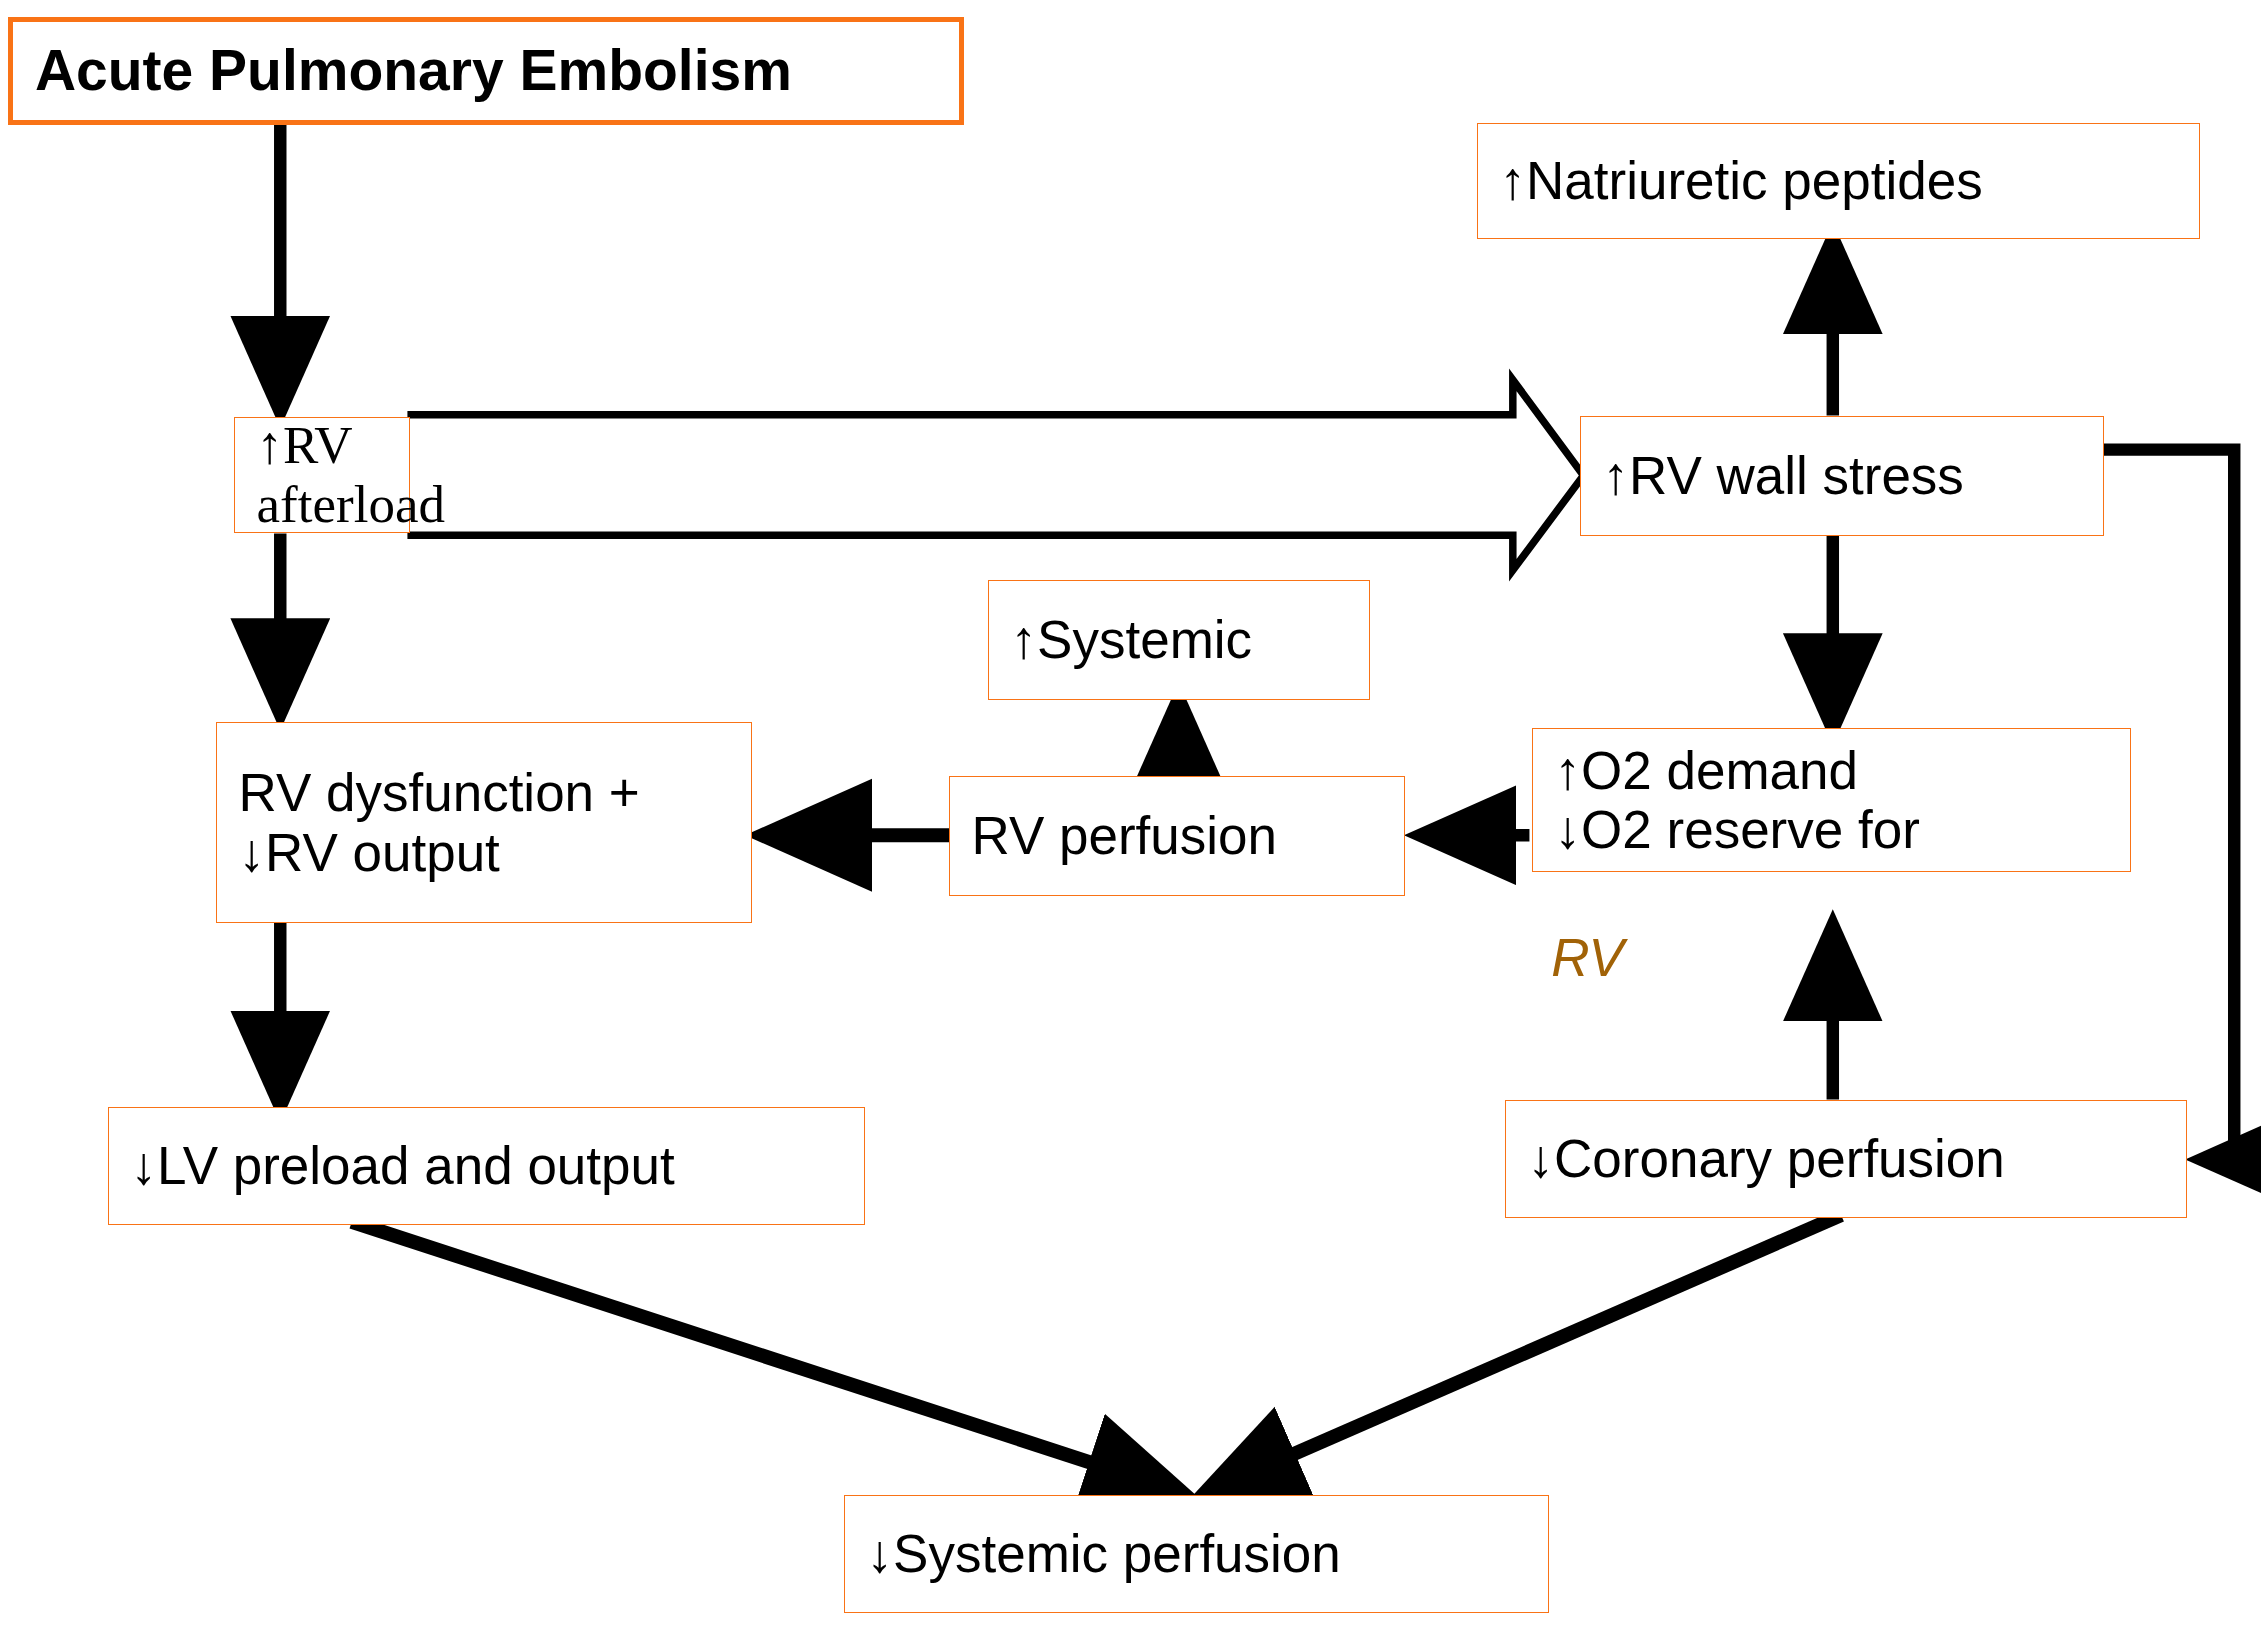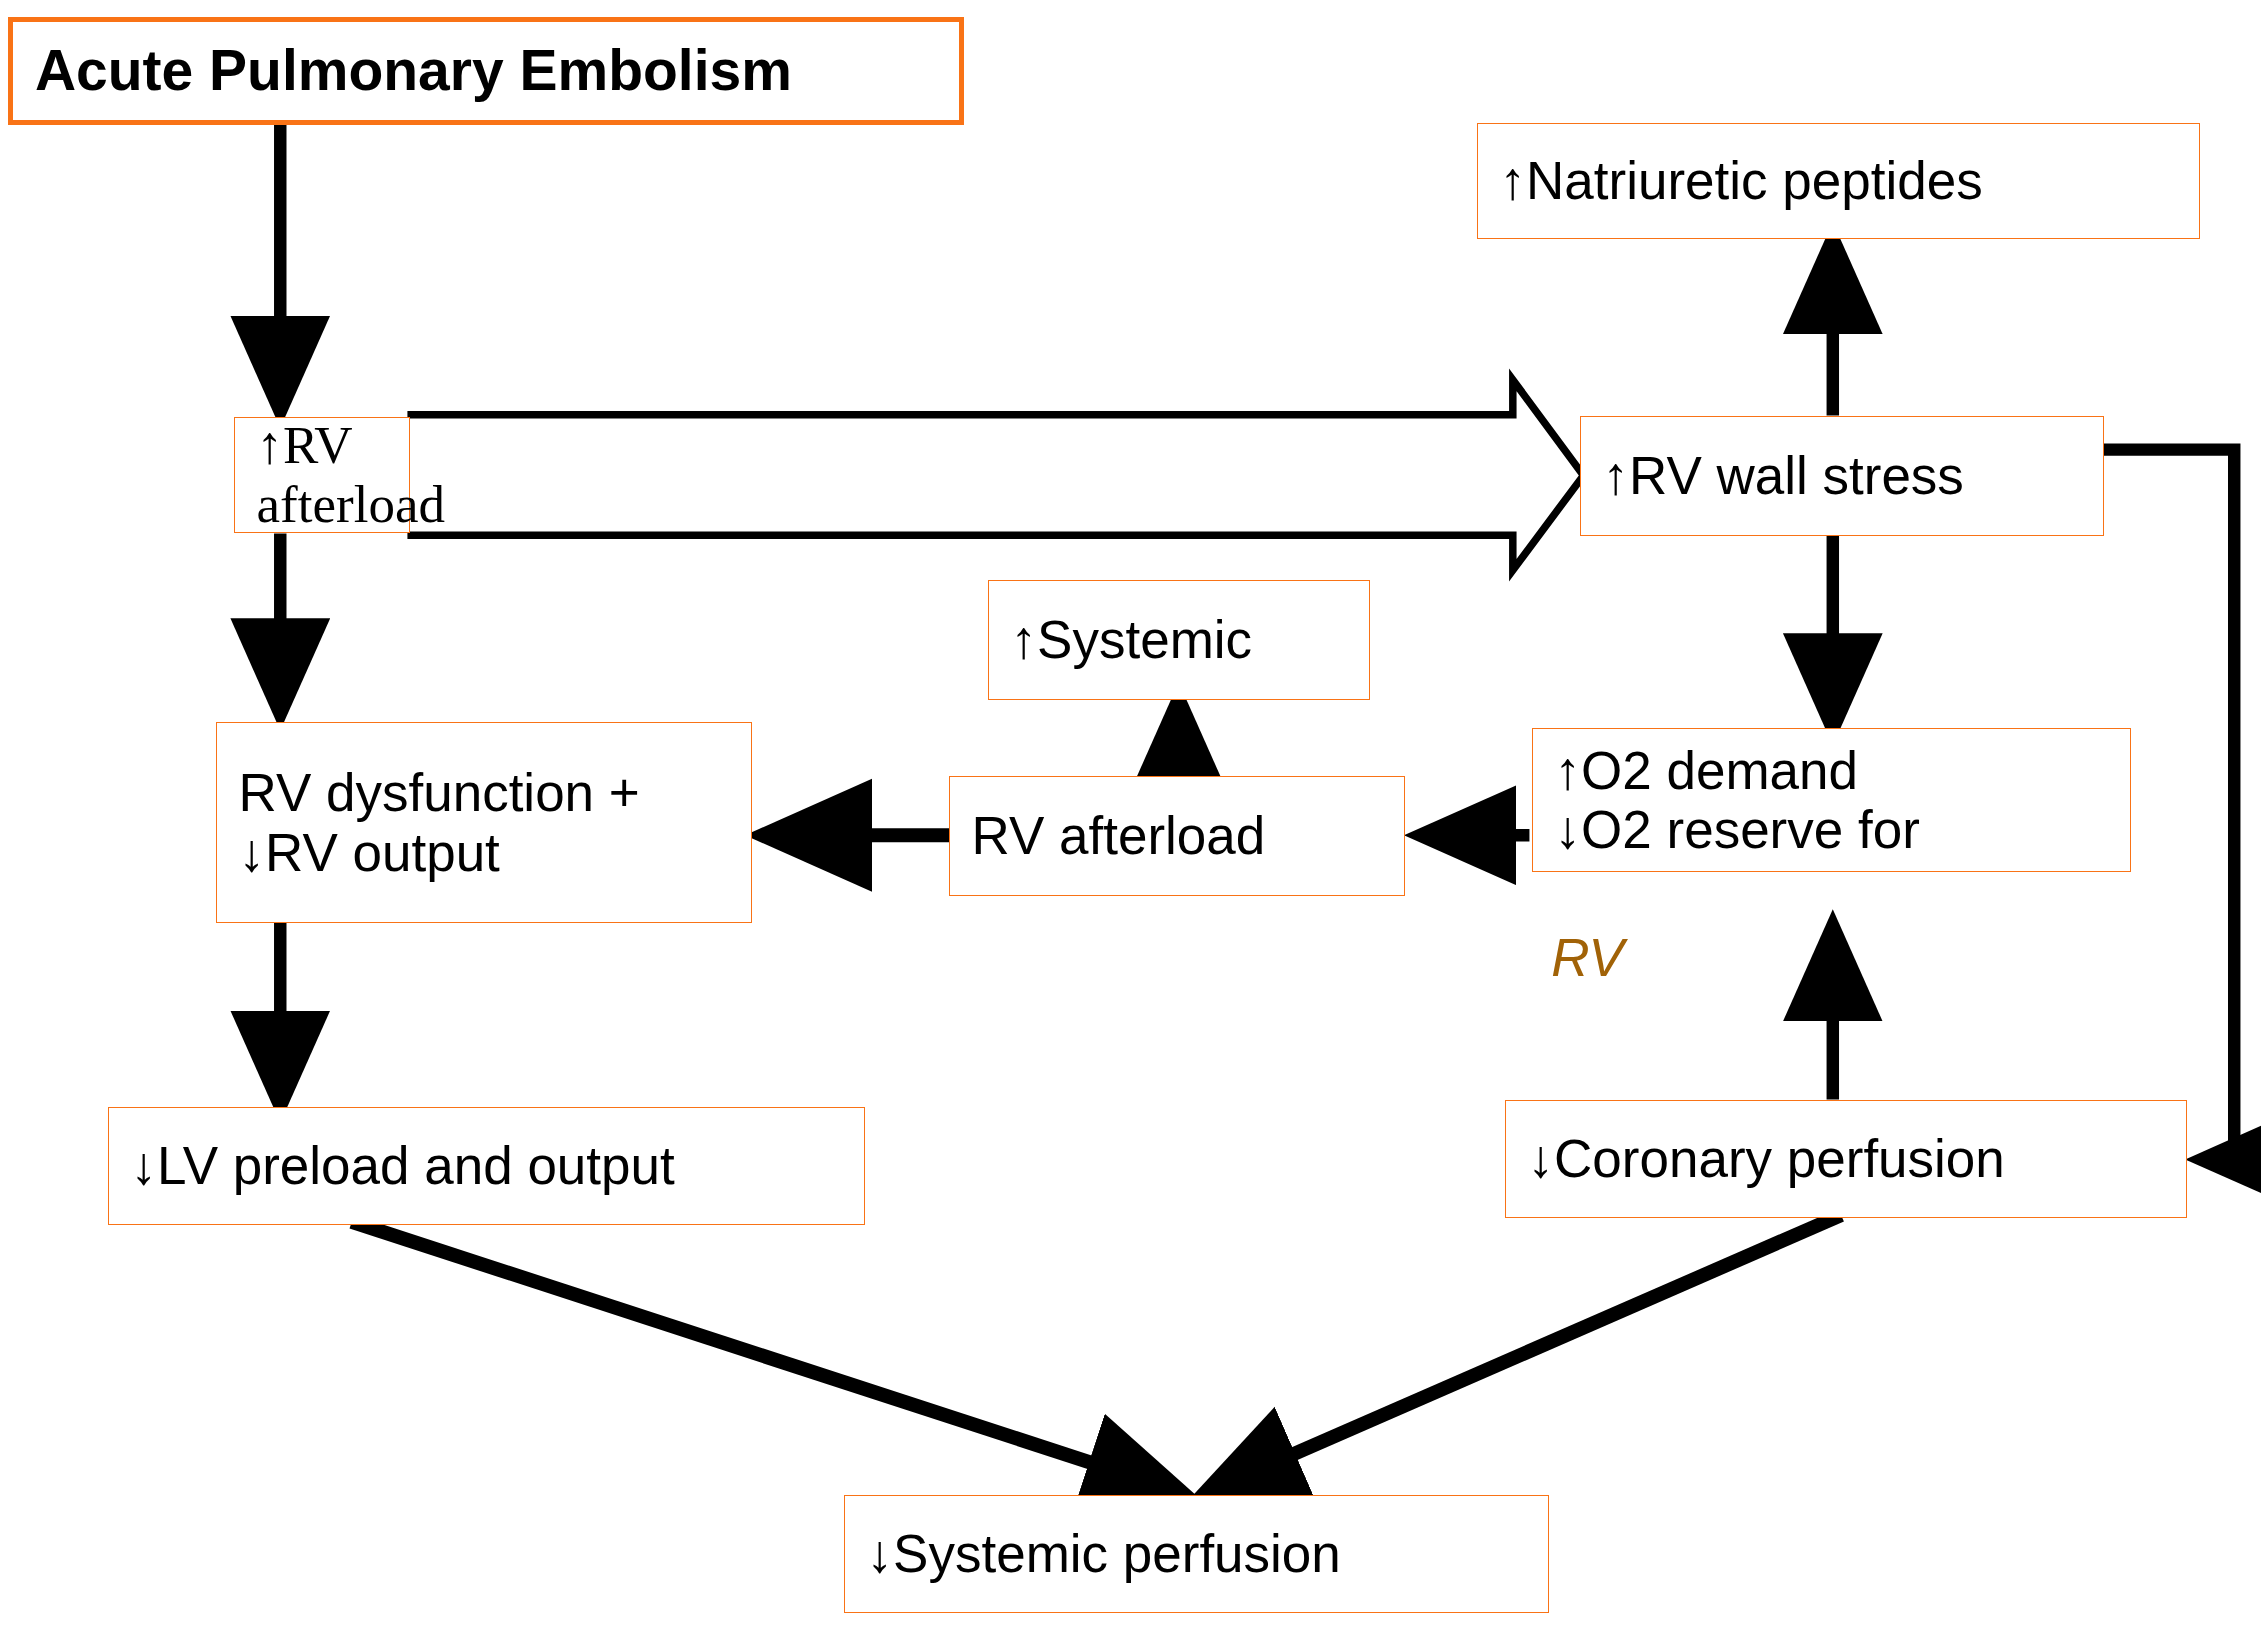--- a/index.html
+++ b/index.html
@@ -78,21 +78,21 @@
   <div class="node" style="left:988px; top:580px; width:382px; height:120px;">
     <span class="txt">↑Systemic</span>
   </div>
 
   <div class="node" style="left:216px; top:722px; width:536px; height:201px;">
     <span class="txt">RV dysfunction +
 ↓RV output</span>
   </div>
 
   <div class="node" style="left:949px; top:776px; width:456px; height:120px;">
-    <span class="txt">RV afterload</span>
+    <span class="txt">RV perfusion</span>
   </div>
 
   <div class="node overflow" style="left:1532px; top:728px; width:599px; height:144px;">
     <span class="txt">↑O2 demand
 ↓O2 reserve for</span>
     <span class="ovtext" style="left:18.3px; top:198px;">RV</span>
   </div>
 
   <div class="node" style="left:108px; top:1107px; width:757px; height:118px;">
     <span class="txt">↓LV preload and output</span>

